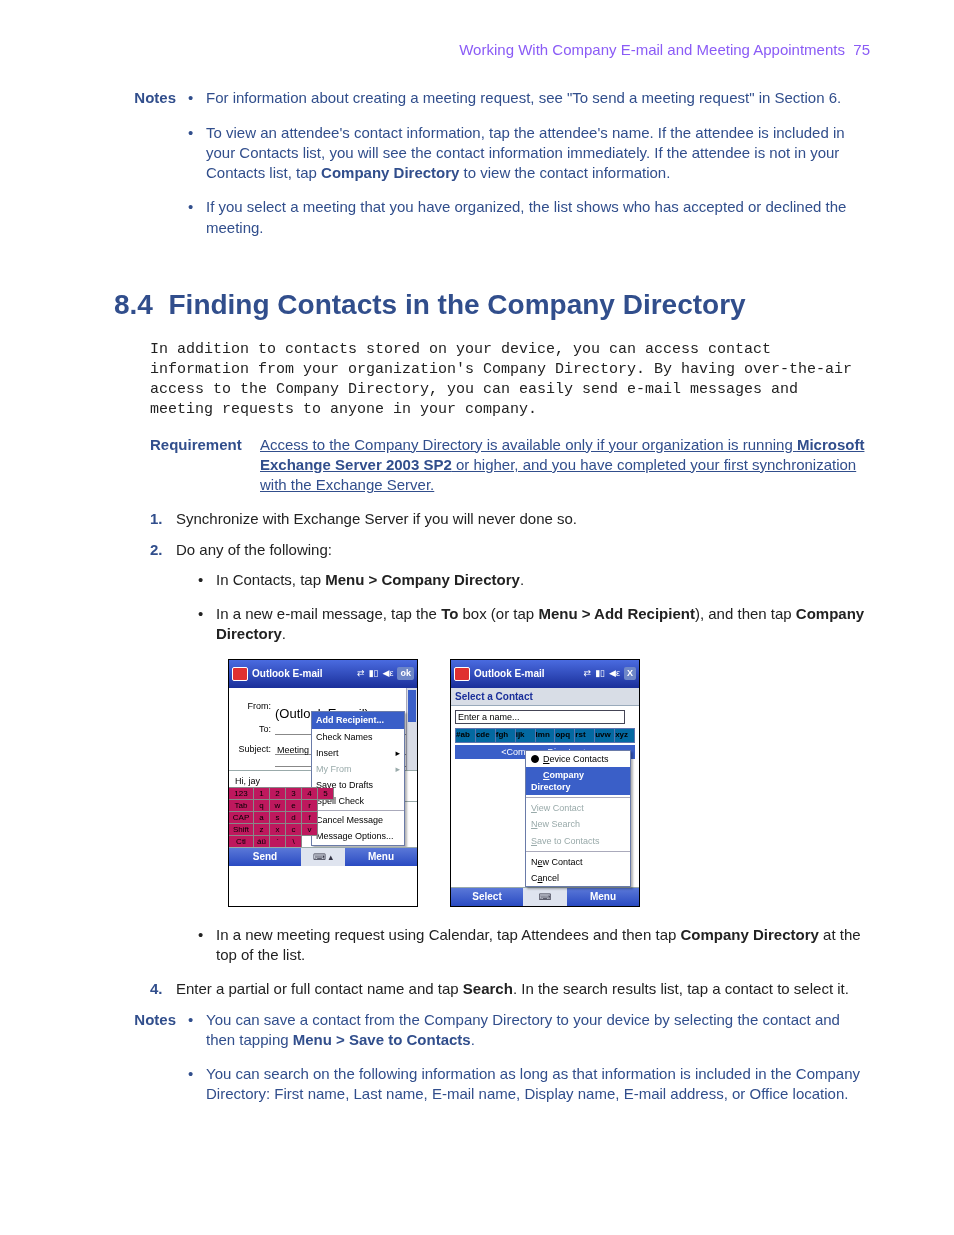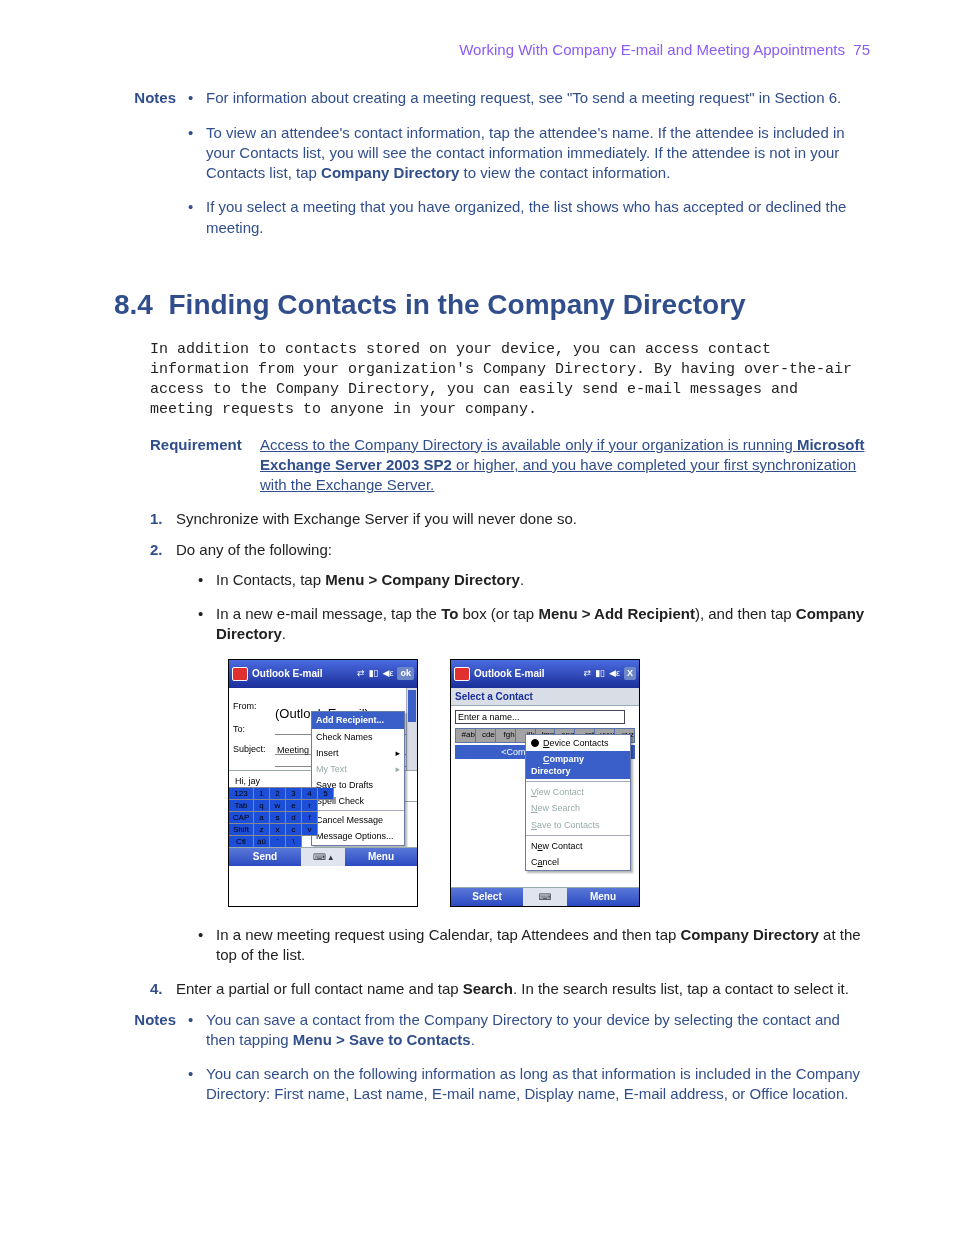--- a/index.html
+++ b/index.html
@@ -52,55 +52,55 @@
     color:#fff; display:flex; align-items:center; height:28px;
     padding:0 3px; gap:4px;
   }
   .titlebar .flag { width:14px; height:12px; background:#e03030; border:1px solid #fff; border-radius:2px; display:inline-block;}
   .titlebar .ttl { font-weight:700; flex:1; font-size:10px;}
   .titlebar .sys { display:flex; gap:4px; align-items:center;}
   .titlebar .sys span { font-size:9px;}
   .okbtn, .xbtn { background:#6e87c8; color:#fff; padding:0 3px; border-radius:2px; font-weight:700; font-size:9px;text-align:right;}
   .compose-area { border-bottom:1px solid #9aa; padding:2px 4px 6px 4px; position:relative; height:74px;}
   .fld-row { display:flex; align-items:center; margin:1px 0; font-size:9px;}
-  .fld-row .lbl { width:38px; margin-right:4px;}
+  .fld-row .lbl { width:38px; text-align:right; margin-right:4px;}
   .fld-row .line { flex:1; border-bottom:1px solid #888; height:10px; font-size:9px; padding-left:2px;}
   .scroll-v { position:absolute; right:0; top:0; bottom:0; width:10px; background:#d8dce6; border-left:1px solid #aab;}
   .scroll-v .thumb { position:absolute; left:1px; right:1px; top:2px; height:32px; background:#3a5fc8;}
   .msgbody { padding:4px 6px; height:22px; border-bottom:1px solid #9aa; font-size:9px;}
   .menu {
     position:absolute; right:12px; bottom:20px; width:92px;
     background:#fff; border:1px solid #6a7ba8;
     box-shadow:2px 2px 2px rgba(0,0,0,.3);
     font-size:9px;
   }
   .menu .mi { padding:2px 4px; border-bottom:0; color:#000;}
   .menu .mi.sel { background:#3a5fc8; color:#fff; font-weight:700;}
   .menu .mi.dis { color:#9aa;}
   .menu .mi .arr { float:right;}
   .menu .sep { border-top:1px solid #aab; margin:1px 0;}
   .softkeys { background:#dfe4ef; display:flex; height:18px; border-top:1px solid #9aa;}
   .softkeys .sk { flex:1; background:linear-gradient(#5a78d8,#2a4bc2); color:#fff; font-weight:700; text-align:center; line-height:18px; font-size:10px;}
   .softkeys .mid { flex:0 0 44px; background:#dfe4ef; color:#334; text-align:center; line-height:18px; font-size:9px;}
   .kbd { border-top:1px solid #888; font-size:8px;}
   .kbd .krow { display:flex;}
-  .kbd .k { flex:0 0 auto; min-width:13px; text-align:center; border:1px solid #888; border-top:0; border-left:0; padding:0 1px; height:11px; line-height:11px; background:#1d4ed8;}
+  .kbd .k { flex:0 0 auto; min-width:13px; text-align:center; border:1px solid #888; border-top:0; border-left:0; padding:0 1px; height:11px; line-height:11px; background:#be185d;}
   .kbd .k.wide { min-width:22px;}
   .p1 .compose-wrap { position:relative; height:178px;}
   
   .p2 .topbar { background:#d8dde6; color:#1a2f9a; font-weight:700; padding:2px 4px; font-size:10px; border-bottom:1px solid #9ab;}
   .p2 .search { margin:4px; }
   .p2 .search input { width:164px; font-size:9px; padding:1px 2px; border:1px solid #445;}
   .p2 .tabs { display:flex; margin:0 4px; border:1px solid #5a74b0;}
-  .p2 .tabs span { flex:1; text-align:right; font-size:8px; border-right:1px solid #5a74b0; padding:1px 0; background:#a3a3a3;}
+  .p2 .tabs span { flex:1; text-align:left; font-size:8px; border-right:1px solid #5a74b0; padding:1px 0; background:#0369a1;font-weight:bold;}
   .p2 .tabs span:last-child{border-right:0;}
   .p2 .dir { background:#3a5fc8; color:#fff; text-align:center; font-size:9px; margin:2px 4px 0 4px; padding:1px 0;}
   .p2 .listarea { position:relative; height:128px;}
   .p2 .menu2 {
-    position:absolute; right:8px; bottom:16px; width:104px;
+    position:absolute; right:8px; bottom:0; width:104px;
     background:#fff; border:1px solid #6a7ba8;
     box-shadow:2px 2px 2px rgba(0,0,0,.3); font-size:9px;
   }
   .p2 .menu2 .mi { padding:2px 5px;}
   .p2 .menu2 .mi .rad { display:inline-block; width:6px; height:6px; border:1px solid #000; border-radius:50%; margin-right:4px; vertical-align:middle;}
   .p2 .menu2 .mi .rad.fill { background:#000;}
   .p2 .menu2 .mi.sel { background:#3a5fc8; color:#fff; font-weight:700;}
   .p2 .menu2 .mi.dis { color:#9aa;}
   .p2 .menu2 .grp { border-top:1px solid #aab; margin:2px 0;}
   .notes2 { display:flex; gap:12px; margin:4px 0 8px 0;}
@@ -185,21 +185,21 @@
                   <span class="lbl"></span>
                   <span class="line"></span>
                 </div>
             </div>
             <div class="msgbody">Hi, jay</div>
 
             <div class="menu">
               <div class="mi sel">Add Recipient...</div>
               <div class="mi">Check Names</div>
               <div class="mi"><span>Insert</span><span class="arr">▸</span></div>
-              <div class="mi dis"><span>My Text</span><span class="arr">▸</span></div>
+              <div class="mi dis"><span>My From</span><span class="arr">▸</span></div>
               <div class="mi">Save to Drafts</div>
               <div class="mi">Spell Check</div>
               <div class="sep"></div>
               <div class="mi">Cancel Message</div>
               <div class="mi">Message Options...</div>
             </div>
 
             <div class="kbd" style="position:absolute; left:0; bottom:18px; width:88px;">
               <div class="krow">
                   <span class="k wide">123</span>

